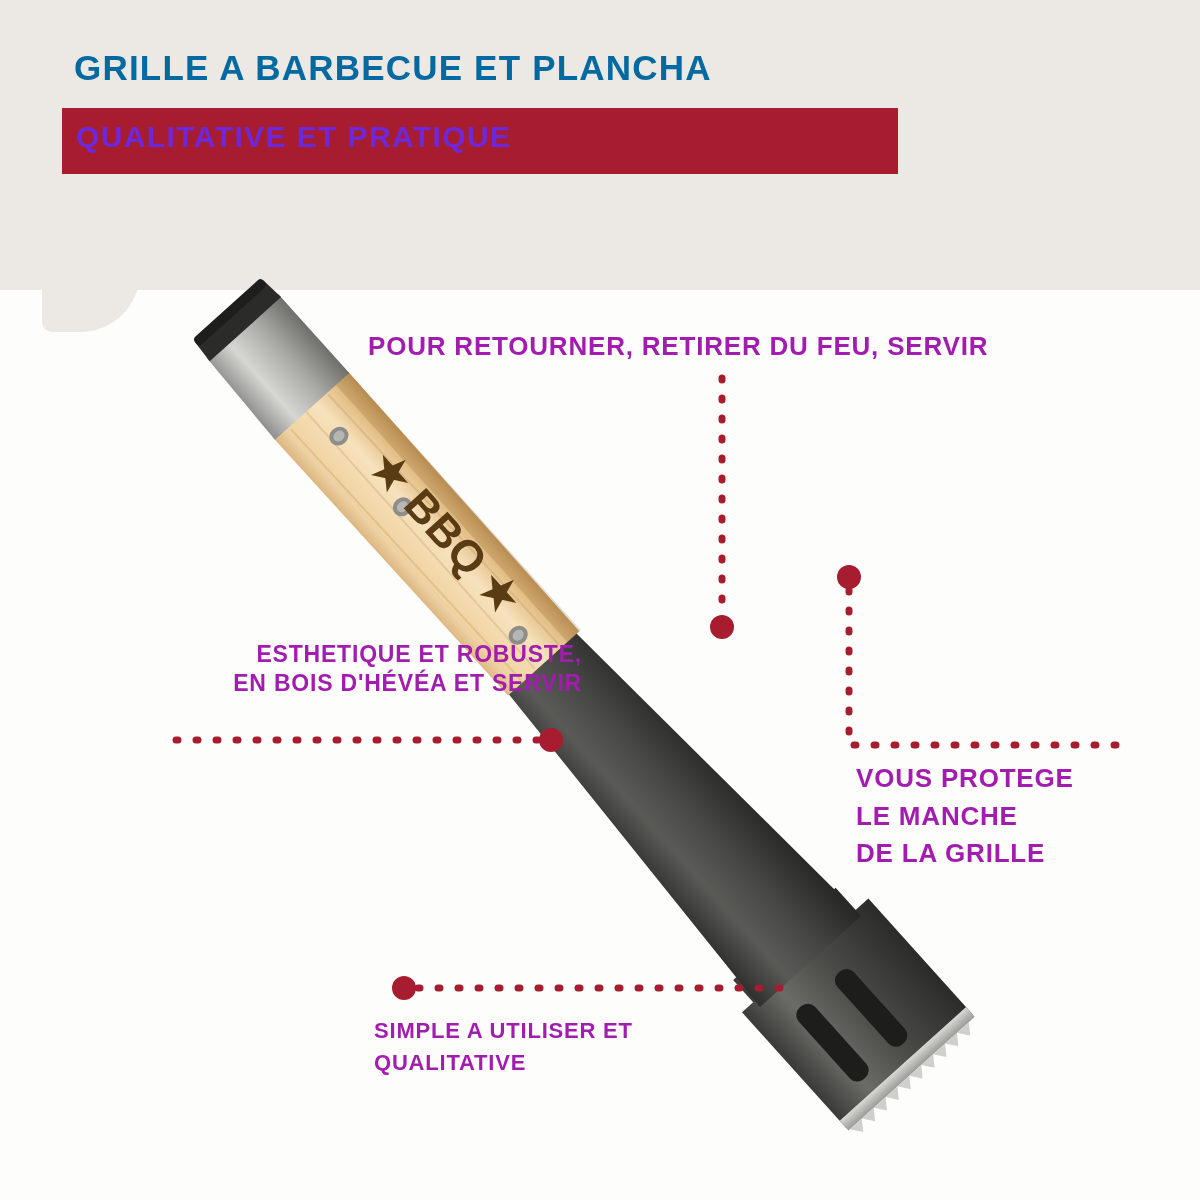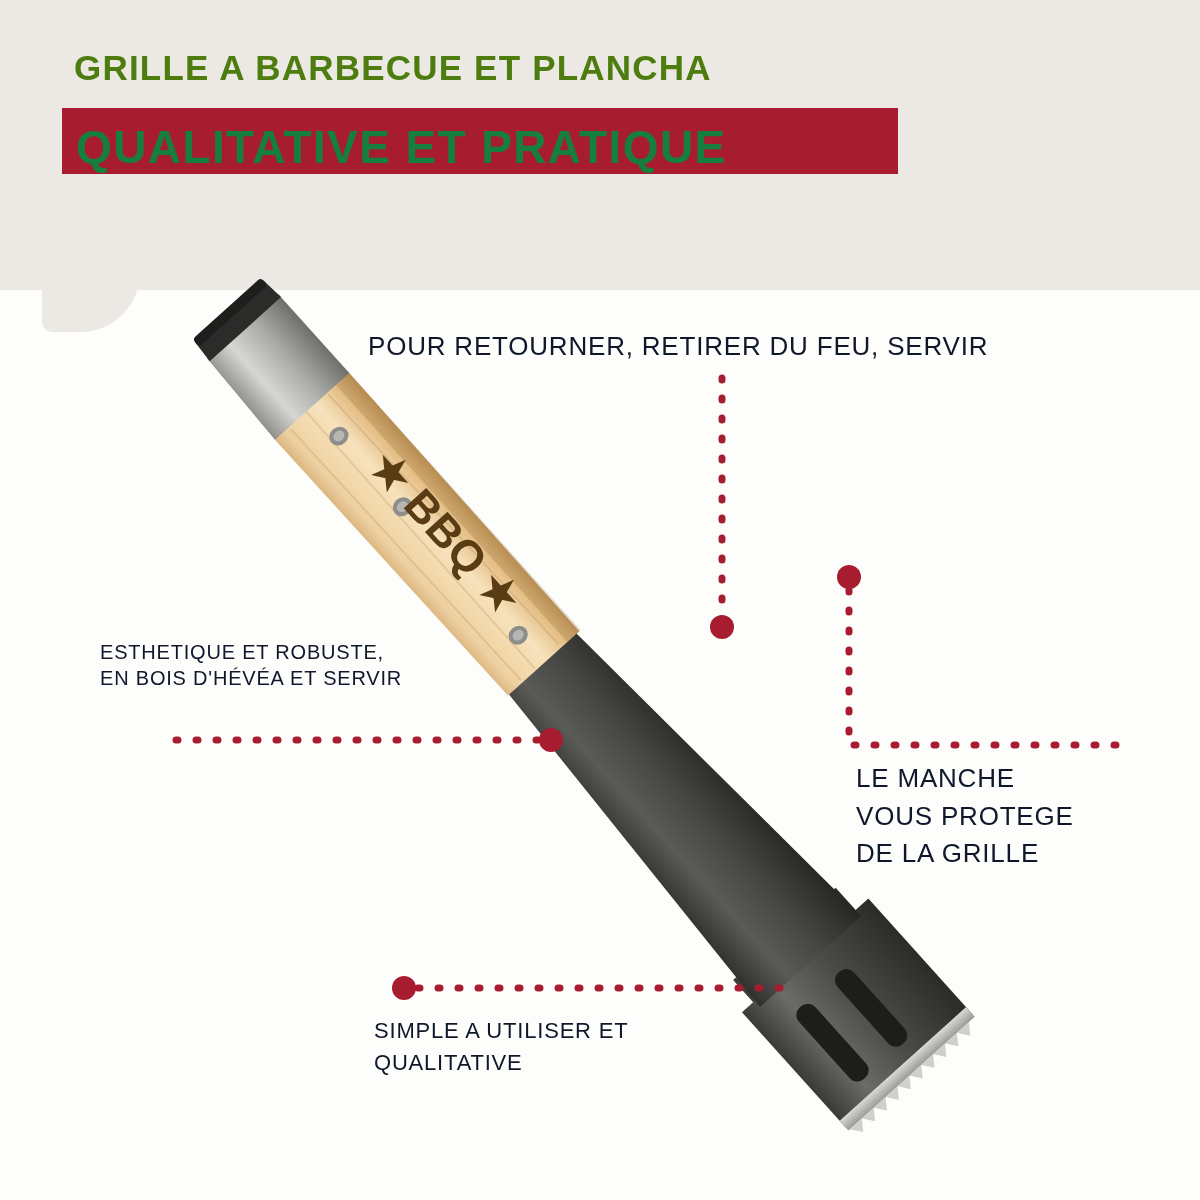--- a/index.html
+++ b/index.html
@@ -21,43 +21,43 @@
   .banner-notch{
     position:absolute;left:42px;top:270px;width:98px;height:62px;
     background:#ece8e3;
     border-bottom-right-radius:60px;
     border-bottom-left-radius:10px;
   }
 
   .title-line1{
     position:absolute;left:74px;top:48px;
     font-size:35px;font-weight:bold;letter-spacing:1.2px;
-    color:#4d7c0f;white-space:nowrap;
+    color:#0369a1;white-space:nowrap;
   }
   .title-band{
     position:absolute;left:62px;top:108px;
     width:836px;height:66px;
     background:#a81c30;
   }
   .title-line2{
     position:absolute;left:76px;top:120px;
-    font-size:46px;font-weight:bold;letter-spacing:1.4px;
-    color:#15803d;white-space:nowrap;
+    font-size:30px;font-weight:bold;letter-spacing:1.4px;
+    color:#6d28d9;white-space:nowrap;
   }
 
   
   .label{
     position:absolute;
-    color:#0f172a;
-    font-weight:normal;
+    color:#a21caf;
+    font-weight:bold;
     letter-spacing:0.8px;
     line-height:1.28;
   }
   #label-top{left:368px;top:330px;font-size:26px;white-space:nowrap;}
-  #label-left{left:100px;top:640px;font-size:20px;text-align:left;width:470px;}
+  #label-left{left:112px;top:640px;font-size:23px;text-align:right;width:470px;}
   #label-right{left:856px;top:760px;font-size:26px;width:300px;line-height:1.45;}
   #label-bottom{left:374px;top:1015px;font-size:22px;width:400px;line-height:1.45;}
 
   
   #connectors{position:absolute;left:0;top:0;width:1200px;height:1200px;}
 
   
   #product{position:absolute;left:0;top:0;width:1200px;height:1200px;}
 </style>
 </head>
@@ -187,22 +187,22 @@
   </svg>
 
   <div class="label" id="label-top">POUR RETOURNER, RETIRER DU FEU, SERVIR</div>
 
   <div class="label" id="label-left">
     <div>ESTHETIQUE ET ROBUSTE,</div>
     <div>EN BOIS D'HÉVÉA ET SERVIR</div>
   </div>
 
   <div class="label" id="label-right">
+    <div>VOUS PROTEGE</div>
     <div>LE MANCHE</div>
-    <div>VOUS PROTEGE</div>
     <div>DE LA GRILLE</div>
   </div>
 
   <div class="label" id="label-bottom">
     <div>SIMPLE A UTILISER ET</div>
     <div>QUALITATIVE</div>
   </div>
 
 </div>
 

